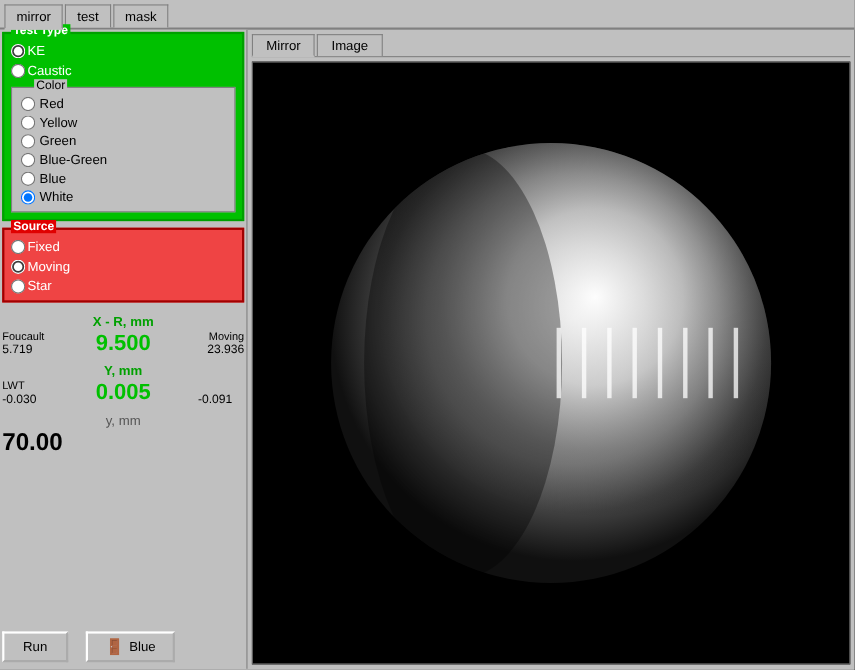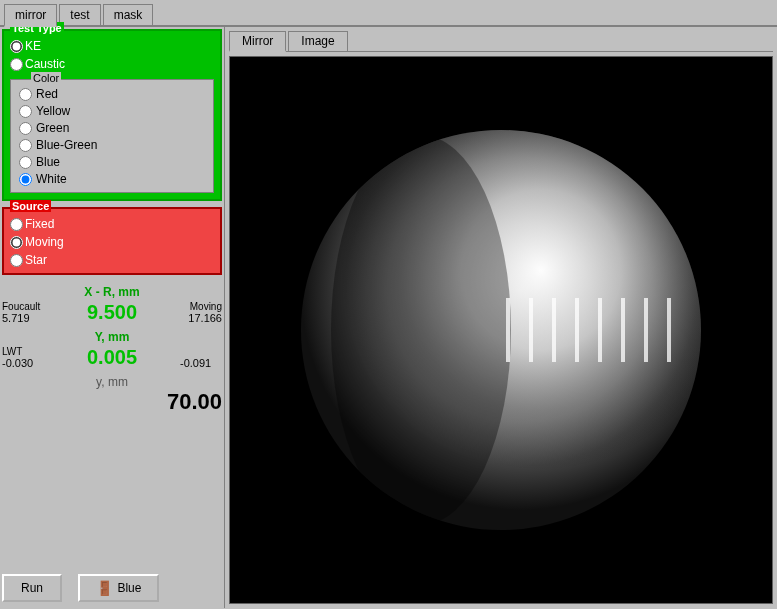--- a/index.html
+++ b/index.html
@@ -157,21 +157,21 @@
       text-align: center;
     }
     .y-label {
       font-size: 12px;
       color: #555;
     }
     .y-value {
       font-size: 22px;
       font-weight: bold;
       color: #000;
-      text-align: right;
+      text-align: left;
     }
     .btn {
       padding: 4px 16px;
       font-size: 12px;
       background: #c0c0c0;
       border: 2px outset #ffffff;
       cursor: pointer;
       min-width: 60px;
     }
 
@@ -285,21 +285,21 @@
     <div class="measurements">
       <div class="meas-row-label">X - R, mm</div>
       <div class="meas-row">
         <div style="min-width:42px;">
           <div style="font-size:10px;">Foucault</div>
           <div style="font-size:11px;">5.719</div>
         </div>
         <div class="meas-value-large">9.500</div>
         <div style="min-width:42px; text-align:right;">
           <div style="font-size:10px;">Moving</div>
-          <div style="font-size:11px;">17.166</div>
+          <div style="font-size:11px;">23.936</div>
         </div>
       </div>
 
       <div class="meas-row2-label">Y, mm</div>
       <div class="meas-row">
         <div style="min-width:42px;">
           <div style="font-size:10px;">LWT</div>
           <div style="font-size:11px;">-0.030</div>
         </div>
         <div class="meas-value-large">0.005</div>

